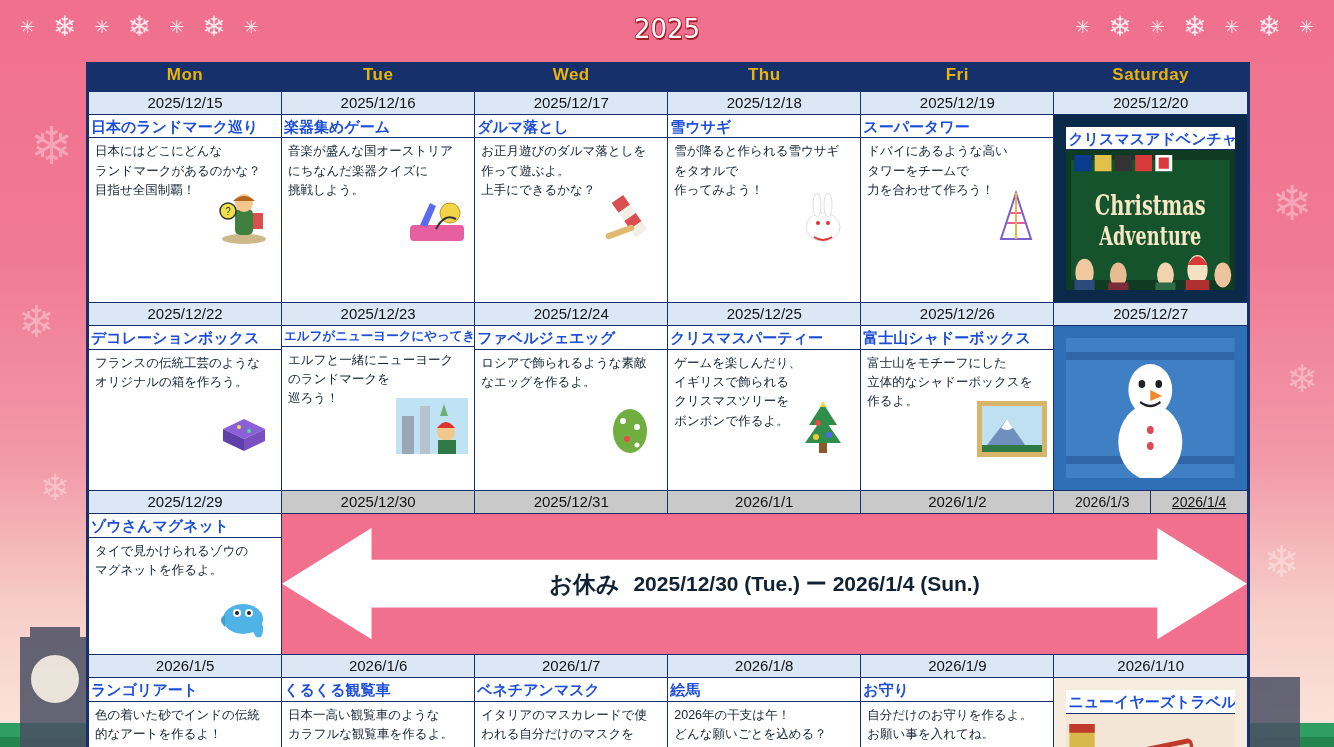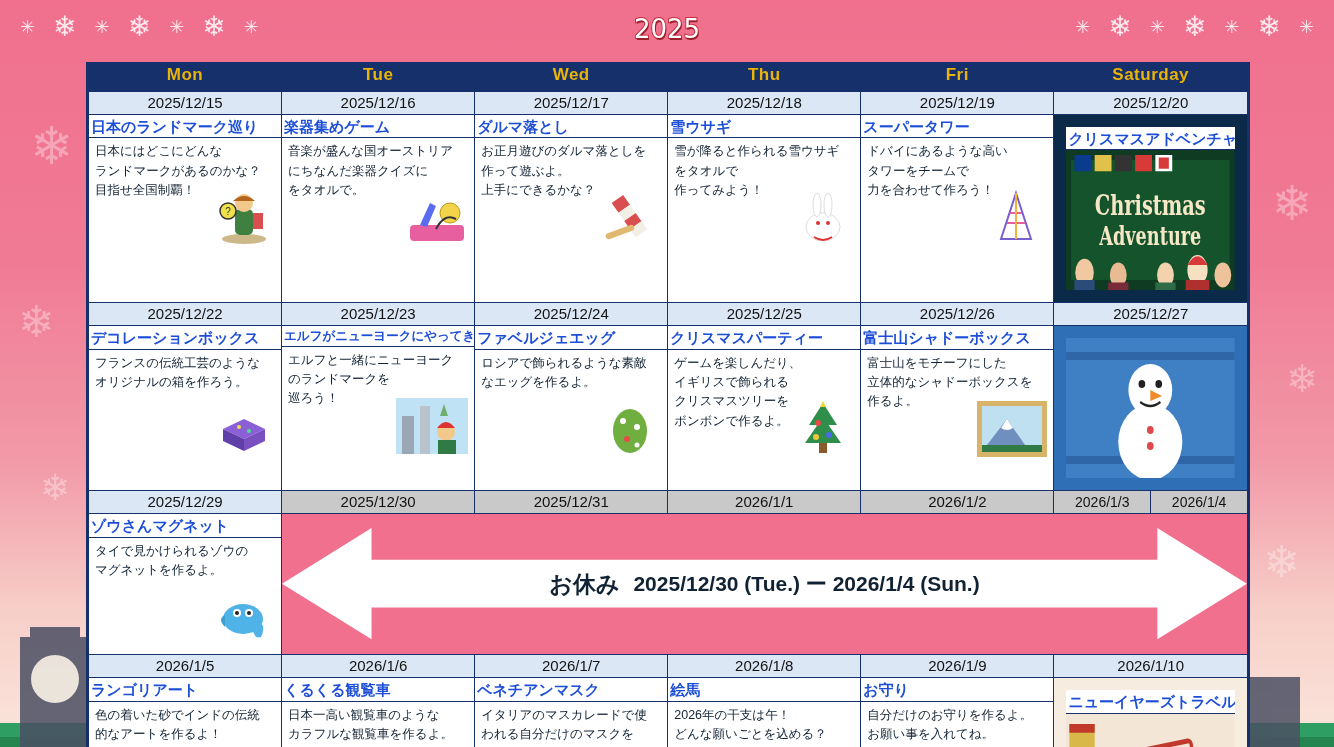--- a/index.html
+++ b/index.html
@@ -191,21 +191,21 @@
             </svg>
           </div>
         </div>
       </td>
       <td class="daybox">
         <div class="dtitle">楽器集めゲーム</div>
         <div class="dbody">
           <div class="ddesc">
             <div>音楽が盛んな国オーストリア</div>
             <div>にちなんだ楽器クイズに</div>
-            <div>をタオルで。</div>
+            <div>挑戦しよう。</div>
           </div>
           <div class="thumb">
             <svg viewBox="0 0 62 56" width="62" height="56">
               <rect x="4" y="36" width="54" height="16" rx="4" fill="#e85fa0"></rect>
               <path d="M14 36 l10 -22 l6 3 l-9 21 z" fill="#5b6cf0"></path>
               <circle cx="44" cy="24" r="10" fill="#f2d34a" stroke="#b99a1d"></circle>
               <path d="M30 40 q8 -16 20 -10" stroke="#333" stroke-width="2" fill="none"></path>
             </svg>
           </div>
         </div>
@@ -428,21 +428,21 @@
       <td class="datecell">2025/12/29</td>
       <td class="datecell gray">2025/12/30</td>
       <td class="datecell gray">2025/12/31</td>
       <td class="datecell gray">2026/1/1</td>
       <td class="datecell gray">2026/1/2</td>
       <td class="datecell gray" style="padding:0;">
         <table style="width:100%;border-collapse:collapse;">
           <tbody>
                 <tr>
             <td class="narrowdate" style="border:0;border-right:1px solid #16306b;height:15px;">2026/1/3</td>
-            <td class="narrowdate" style="border:0;height:22px;">2026/1/4</td>
+            <td class="narrowdate" style="border:0;height:22px;text-decoration:underline;">2026/1/4</td>
           </tr>
         </tbody>
             </table>
       </td>
     </tr>
 
     <tr>
       <td class="daybox">
         <div class="dtitle">ゾウさんマグネット</div>
         <div class="dbody">

